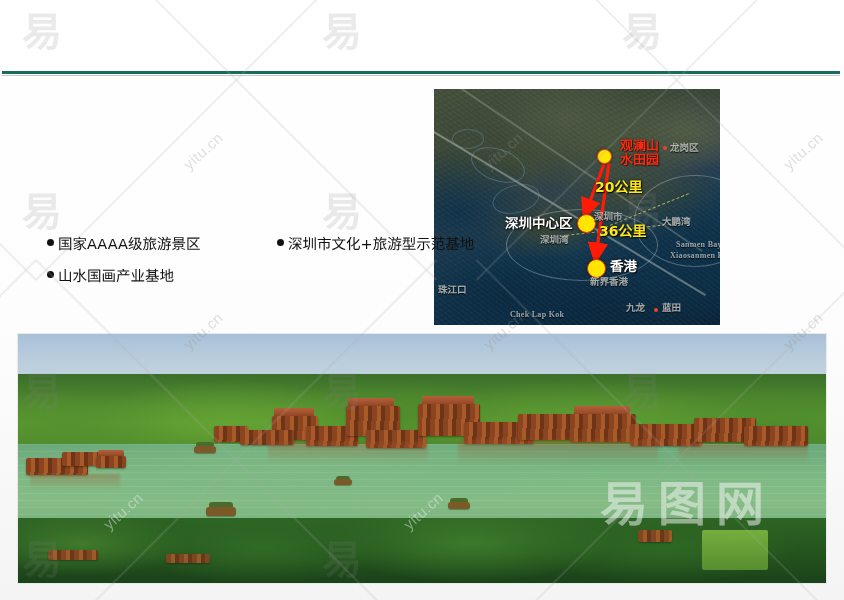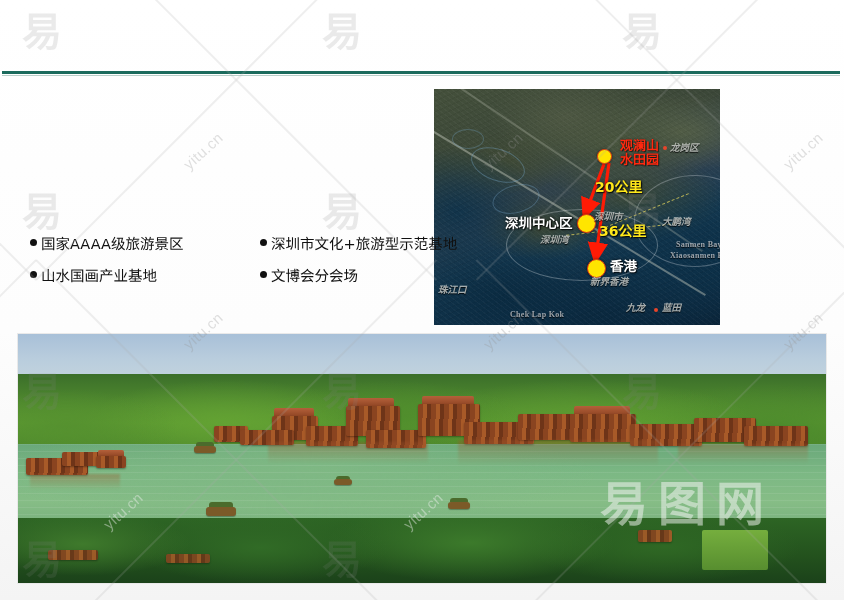--- a/index.html
+++ b/index.html
@@ -107,21 +107,21 @@
     line-height: 28px;
     color: #1a1a1a;
     text-indent: 2em;
     text-align: justify;
     z-index: 20;
   }
 
   
   .bullets {
     position: absolute;
-    left: 30px;
+    left: 47px;
     top: 226px;
     width: 400px;
     z-index: 20;
     display: grid;
     grid-template-columns: 230px 175px;
     grid-auto-rows: 32px;
     align-items: center;
   }
   .bullet {
     display: flex;
@@ -233,21 +233,20 @@
   .lbl-yellow {
     color: #ffe81a;
     font-size: 14px;
     text-shadow: 0 0 3px rgba(0,0,0,.85), 1px 1px 1px rgba(0,0,0,.8);
   }
   .lbl-ghost {
     color: rgba(226,228,224,.72);
     font-size: 9.5px;
     font-weight: 700;
     text-shadow: 0 1px 1px rgba(0,0,0,.85);
-    font-style: italic;
   }
   .lbl-ghost-en {
     color: rgba(222,226,230,.68);
     font-size: 8px;
     font-weight: 700;
     font-family: "Liberation Serif", serif;
     text-shadow: 0 1px 1px rgba(0,0,0,.85);
     letter-spacing: .3px;
   }
   .map-dot-sm {
@@ -372,24 +371,20 @@
       <span class="dot"></span>
       <span>国家AAAA级旅游景区</span>
     </div>
     <div class="bullet">
       <span class="dot"></span>
       <span>深圳市文化+旅游型示范基地</span>
     </div>
     <div class="bullet">
       <span class="dot"></span>
       <span>山水国画产业基地</span>
-    </div>
-    <div class="bullet">
-      <span class="dot"></span>
-      <span>文博会分会场</span>
     </div>
   </div>
 
   <div class="map">
     <div class="map-land"></div>
     <div class="map-sea"></div>
     <div class="map-noise"></div>
 
     <div class="map-road" style="left:-20px; top:30px; width:340px; height:2px; transform:rotate(31deg);"></div>
     <div class="map-road" style="left:-30px; top:-40px; width:360px; height:1.5px; transform:rotate(34deg); opacity:.6;"></div>

